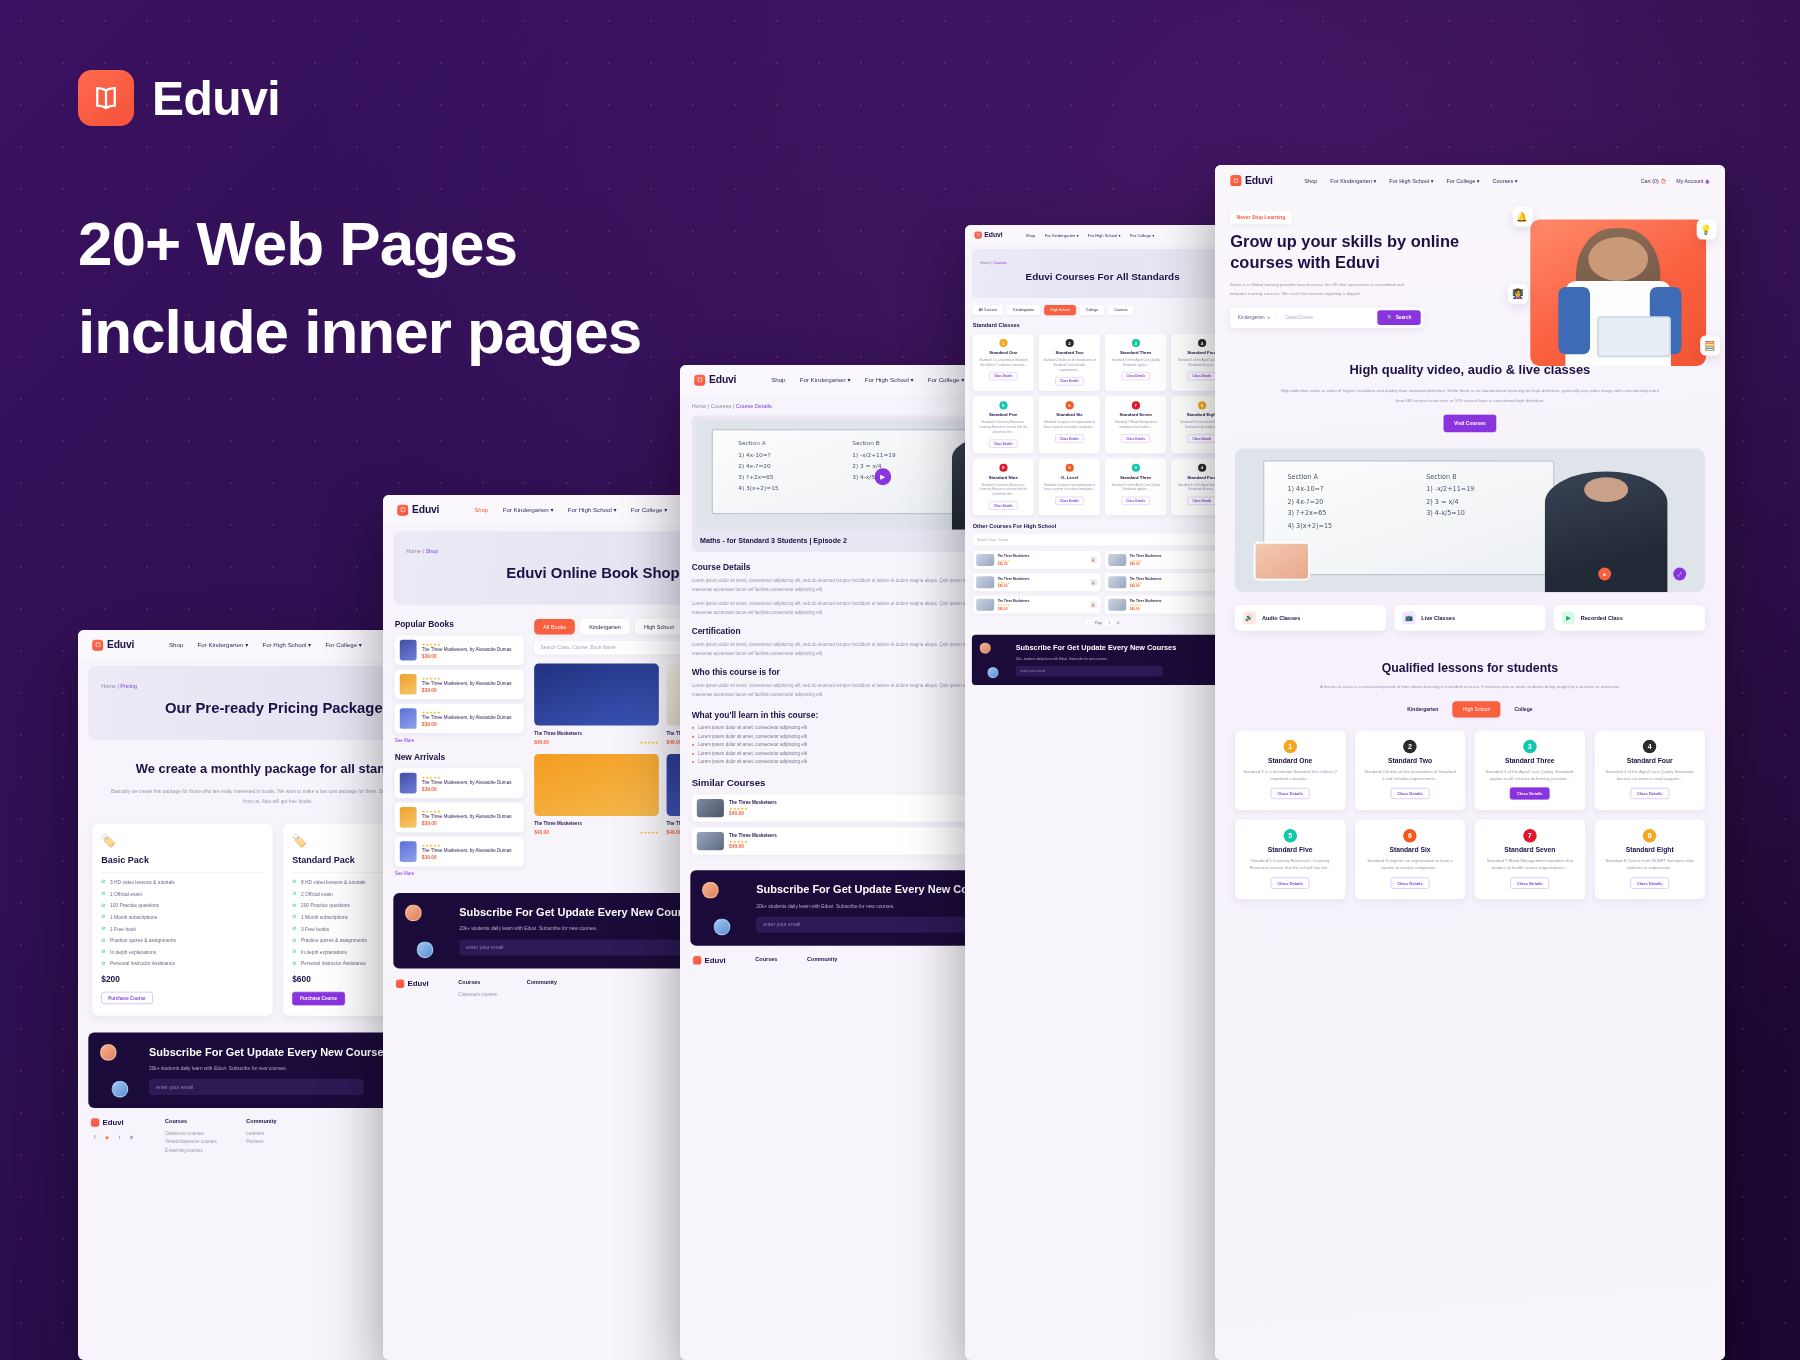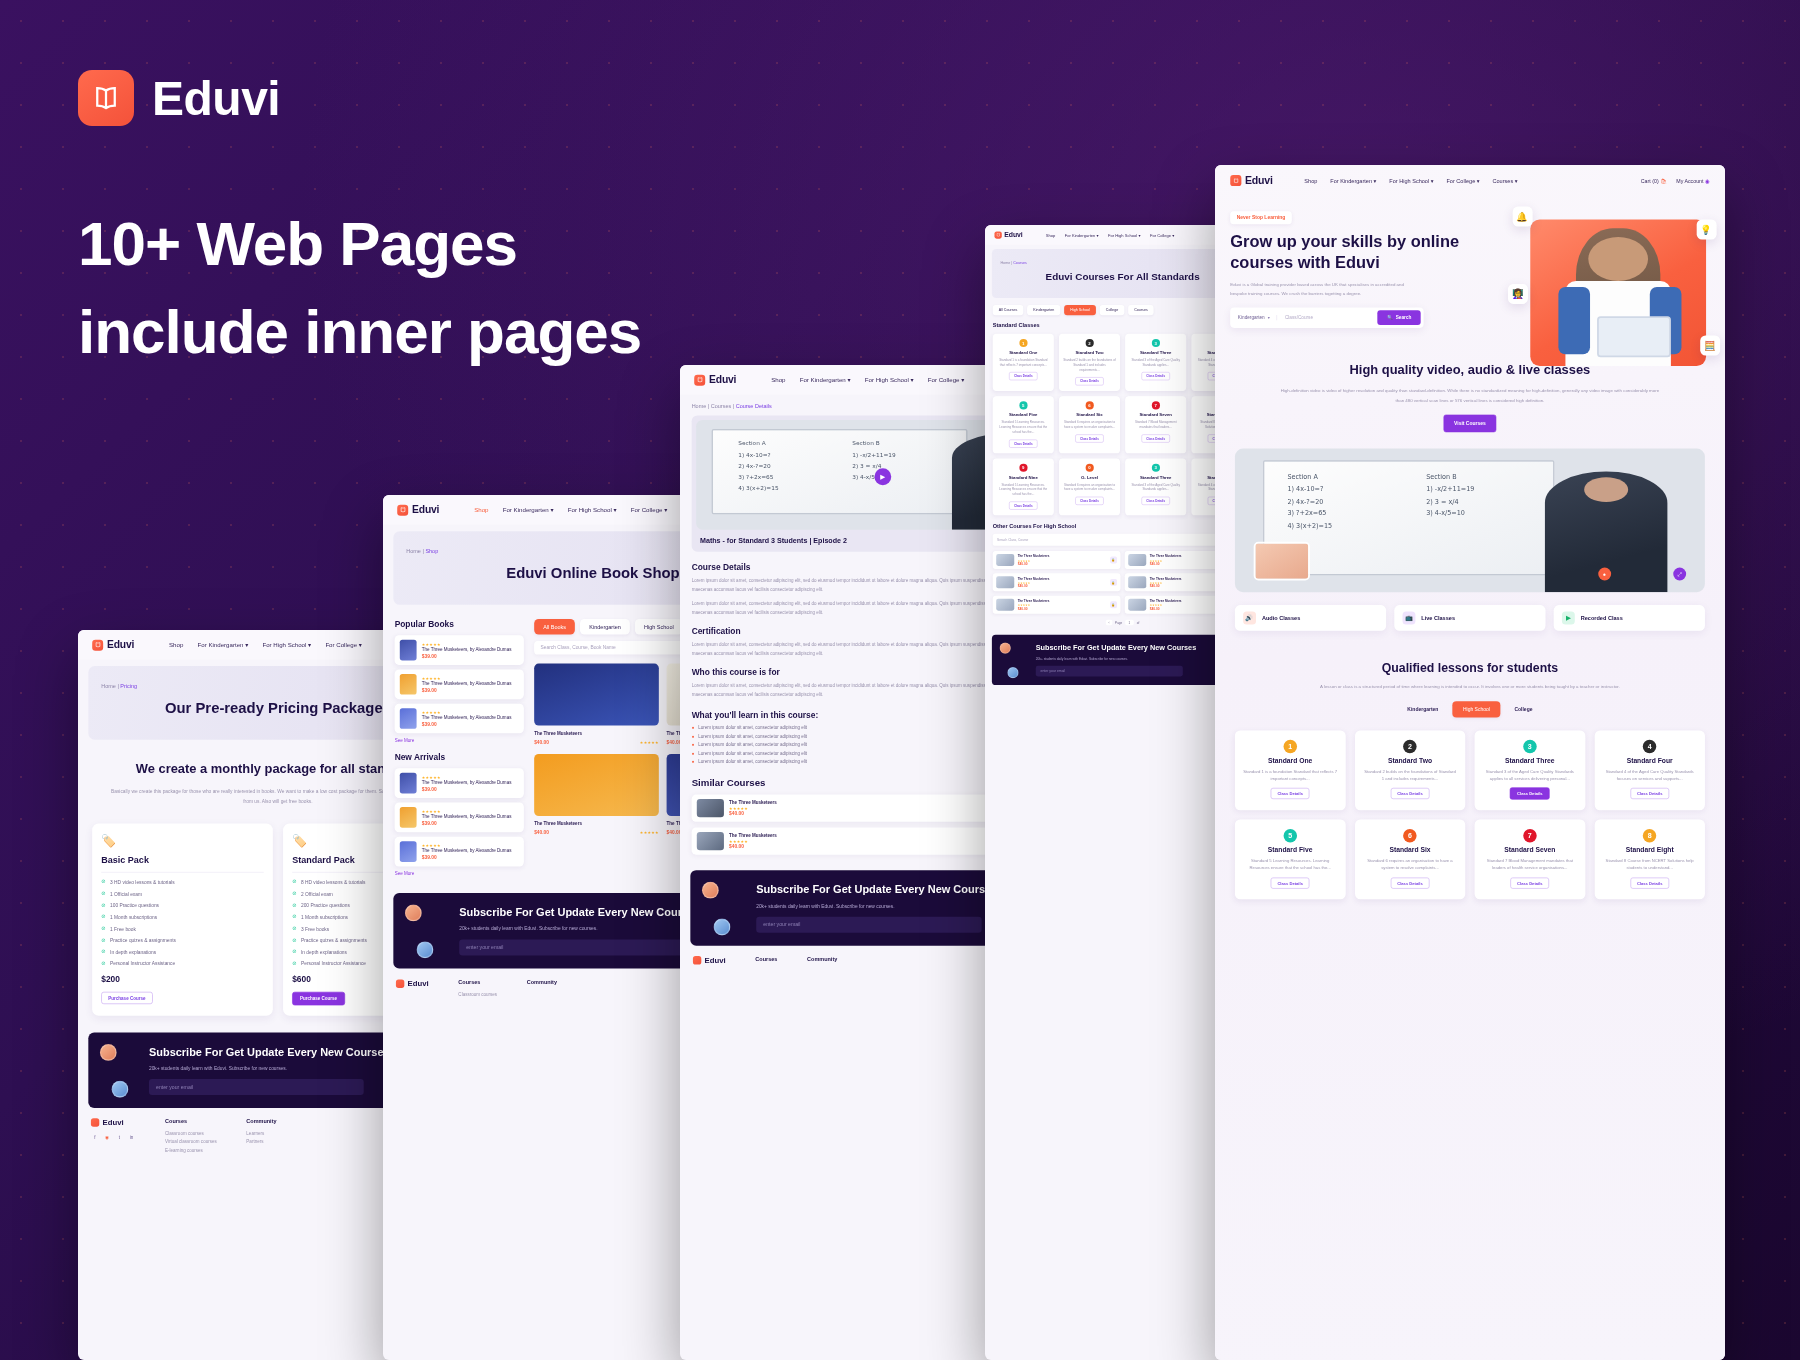--- a/index.html
+++ b/index.html
@@ -238,21 +238,21 @@
 <div id="brand">
   <div class="logo-mark">
     <svg viewBox="0 0 24 24" fill="none" stroke="#fff" stroke-width="1.8">
       <path d="M12 6c-2-1.5-4.5-2-7-2v14c2.5 0 5 .5 7 2 2-1.5 4.5-2 7-2V4c-2.5 0-5 .5-7 2z"></path>
       <path d="M12 6v14"></path>
     </svg>
   </div>
   <div class="wordmark">Eduvi</div>
 </div>
 
-<div id="headline">10+ Web Pages include inner pages</div>
+<div id="headline">20+ Web Pages include inner pages</div>
 
 <div class="page" style="left:78px; top:630px; width:400px; height:730px;">
   <div class="page-inner">
     <div class="scaler" style="width:620px; transform:scale(0.645);">
       <div class="nav">
         <div class="brand">
           <span class="m">
             <svg viewBox="0 0 24 24" fill="none" stroke="#fff" stroke-width="2.4">
                 <path d="M12 6c-2-1.5-4.5-2-7-2v14c2.5 0 5 .5 7 2 2-1.5 4.5-2 7-2V4c-2.5 0-5 .5-7 2z"></path>
               </svg>
@@ -691,21 +691,21 @@
           <h5>Courses</h5>
         </div>
         <div class="fcol">
           <h5>Community</h5>
         </div>
       </div>
     </div>
   </div>
 </div>
 
-<div class="page" style="left:965px; top:225px; width:275px; height:1135px;margin-left:20px;">
+<div class="page" style="left:965px; top:225px; width:275px; height:1135px;">
   <div class="page-inner">
     <div class="scaler" style="width:640px; transform:scale(0.43);">
       <div class="nav">
         <div class="brand">
           <span class="m">
             <svg viewBox="0 0 24 24" fill="none" stroke="#fff" stroke-width="2.4">
                 <path d="M12 6c-2-1.5-4.5-2-7-2v14c2.5 0 5 .5 7 2 2-1.5 4.5-2 7-2V4c-2.5 0-5 .5-7 2z"></path>
               </svg>
           </span>
           <span class="t">Eduvi</span>

